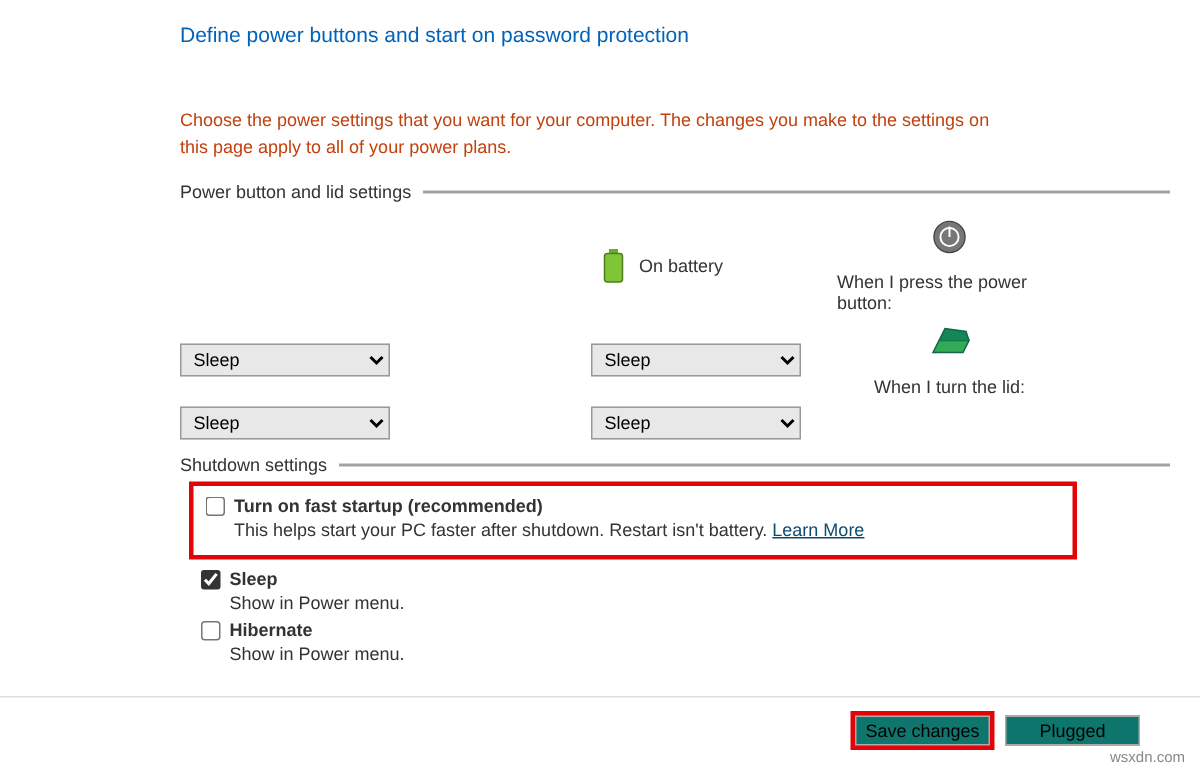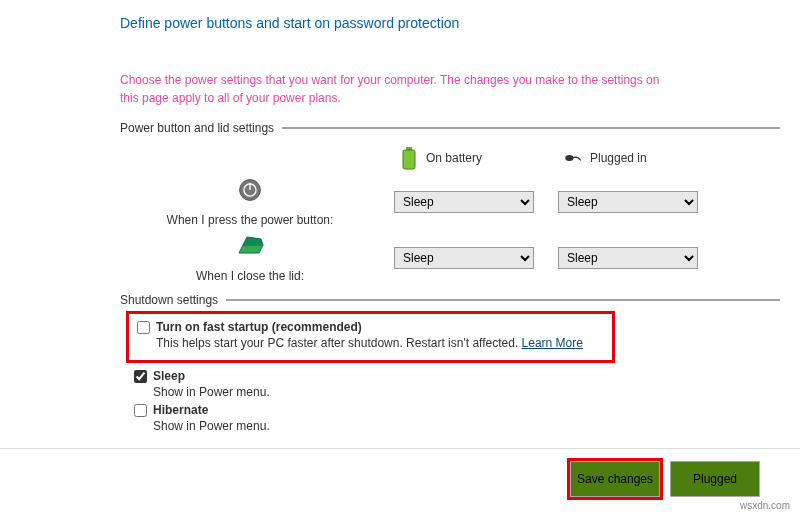--- a/index.html
+++ b/index.html
@@ -15,21 +15,21 @@
     .content {
       padding: 15px 20px 0 120px;
     }
     h1 {
       color: #0262b8;
       font-size: 14px;
       font-weight: 400;
       margin-bottom: 8px;
     }
     .description {
-      color: #ec4899;
+      color: #c2410c;
       font-size: 12px;
       line-height: 1.5;
       margin-bottom: 14px;
       max-width: 560px;
       margin-top: 40px;
     }
     fieldset {
       border: none;
       border-top: 2px solid #a3a3a3;
       padding: 0;
@@ -75,21 +75,21 @@
       padding: 4px 0 0 14px;
     }
     .check-row {
       margin-bottom: 2px;
     }
     .check-row.highlight {
       border: 3px solid #e3040a;
       padding: 6px 8px 8px 8px;
       margin-left: -8px;
       margin-bottom: 6px;
-      width: 489px;
+      width: 592px;
     }
     .check-head {
       display: flex;
       align-items: center;
       gap: 6px;
       font-size: 12px;
     }
     .check-head input[type=checkbox] {
       width: 13px; height: 13px;
       accent-color: #333;
@@ -110,22 +110,22 @@
       left: 0;
       right: 0;
       border-top: 1px solid #ddd;
       padding: 12px 40px 0 0;
       display: flex;
       justify-content: flex-end;
       gap: 10px;
     }
     .btn {
       min-width: 90px;
-      height: 36px;
-      background: #4d7c0f;
+      height: 20px;
+      background: #0f766e;
       border: 1px solid #aaa;
       font-size: 12px;
       cursor: pointer;
     }
     .btn.highlight {
       outline: 3px solid #e3040a;
       outline-offset: 0;
     }
     .watermark {
       position: absolute;
@@ -147,62 +147,55 @@
     <legend>Power button and lid settings</legend>
     <div class="power-grid">
       <div></div>
       <div class="col-header">
         <svg viewBox="0 0 18 26">
           <rect x="6" y="2" width="6" height="3" fill="#6aaa2a"></rect>
           <rect x="3" y="5" width="12" height="19" rx="2" fill="#7fc636" stroke="#4d7d1f"></rect>
         </svg>
         <span>On battery</span>
       </div>
-      <div class="col-header">
-        <svg viewBox="0 0 30 20">
-          <ellipse cx="9" cy="10" rx="7" ry="5" fill="#333"></ellipse>
-          <path d="M14 10 Q22 6 28 14" stroke="#333" stroke-width="2" fill="none"></path>
-        </svg>
-        <span>Plugged in</span>
-      </div>
 
       <div class="row-label">
         <svg viewBox="0 0 30 30">
           <circle cx="15" cy="15" r="12" fill="#777" stroke="#444"></circle>
           <circle cx="15" cy="15" r="7" fill="none" stroke="#fff" stroke-width="1.5"></circle>
           <line x1="15" y1="7" x2="15" y2="15" stroke="#fff" stroke-width="1.5"></line>
         </svg>
         <span>When I press the power button:</span>
       </div>
       <select><option>Sleep</option></select>
       <select><option>Sleep</option></select>
 
       <div class="row-label">
         <svg viewBox="0 0 30 26">
           <path d="M4 20 L24 20 L28 12 L8 12 Z" fill="#3a5" stroke="#164"></path>
           <path d="M8 12 L12 4 L26 6 L28 12" fill="#185" stroke="#164"></path>
         </svg>
-        <span>When I close the lid:</span>
+        <span>When I turn the lid:</span>
       </div>
       <select><option>Sleep</option></select>
       <select><option>Sleep</option></select>
     </div>
   </fieldset>
 
   <fieldset>
     <legend>Shutdown settings</legend>
     <div class="shutdown-list">
 
       <div class="check-row highlight">
         <label class="check-head">
           <input type="checkbox" style="">
           <b>Turn on fast startup (recommended)</b>
         </label>
         <div class="check-desc">
-          <span>This helps start your PC faster after shutdown. Restart isn't affected. </span><a href="#" class="link">Learn More</a>
+          <span>This helps start your PC faster after shutdown. Restart isn't battery. </span><a href="#" class="link">Learn More</a>
         </div>
       </div>
 
       <div class="check-row">
         <label class="check-head">
           <input type="checkbox" checked="" style="">
           <b>Sleep</b>
         </label>
         <div class="check-desc">Show in Power menu.</div>
       </div>

